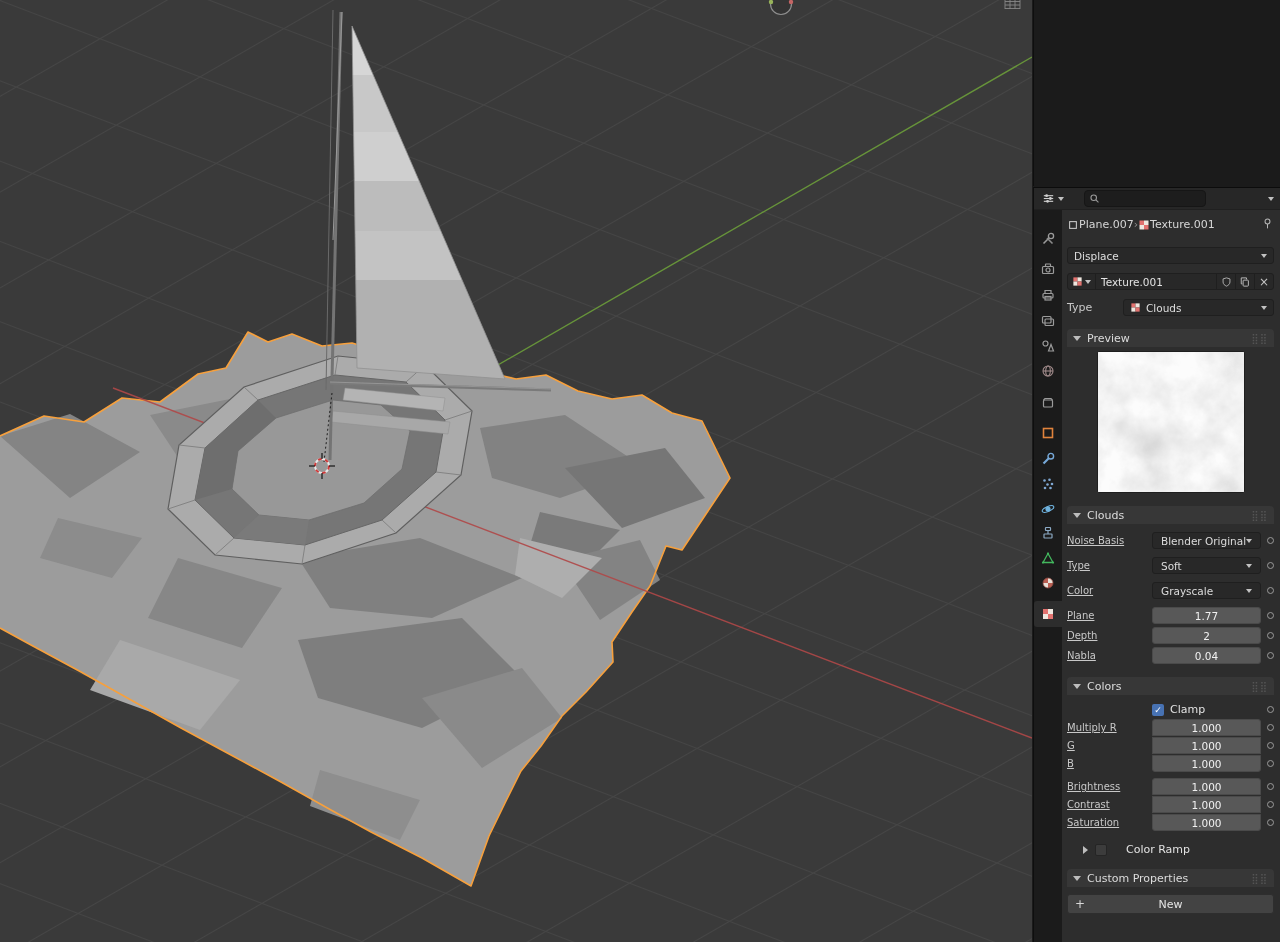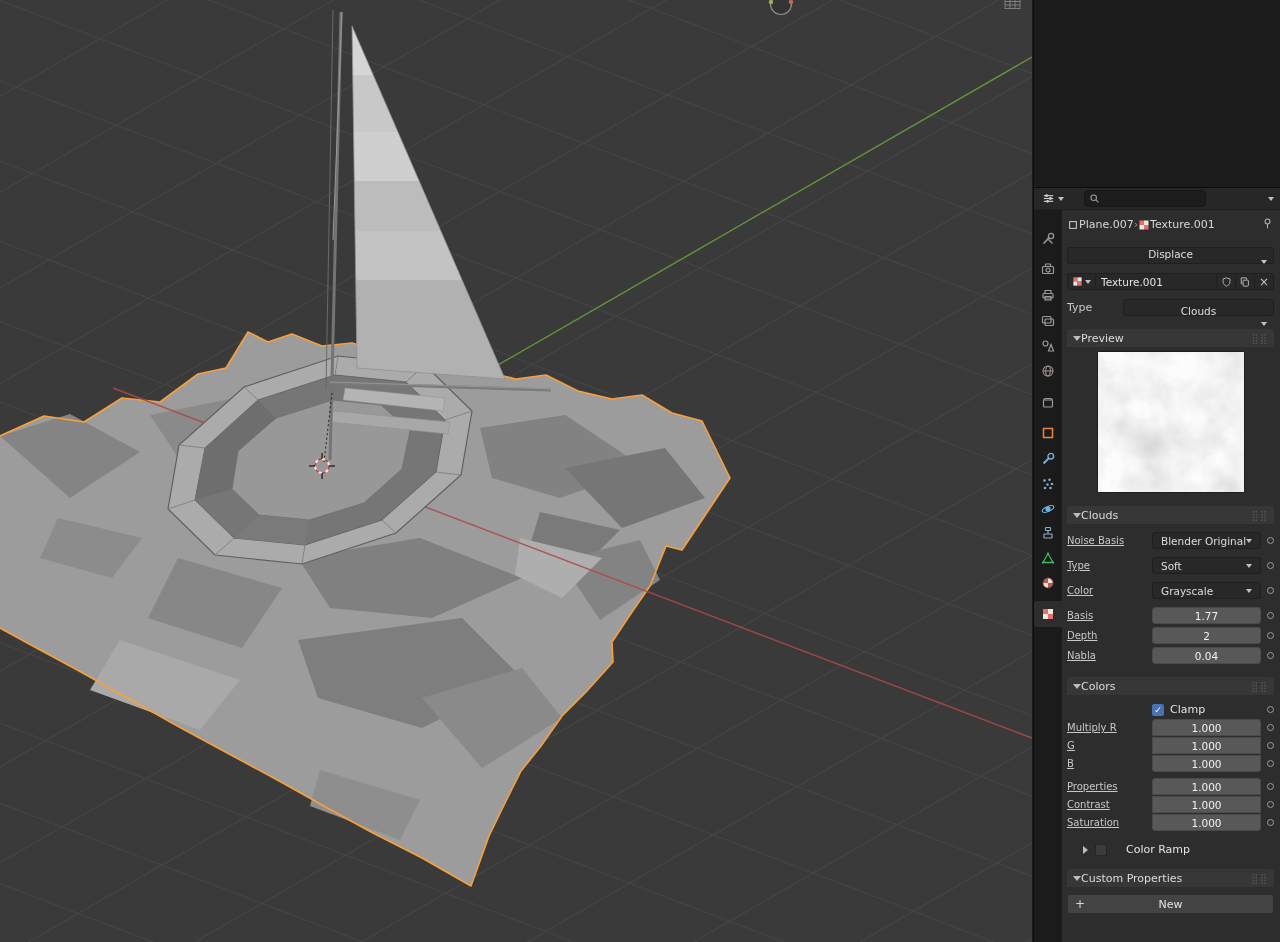--- a/index.html
+++ b/index.html
@@ -26,36 +26,36 @@
   .ptab{position:absolute;left:0;width:28px;height:26px;display:flex;align-items:center;justify-content:center;}
   .ptab.sel{background:#2d2d2d;border-radius:3px 0 0 3px;}
 
   
   .pbody{position:absolute;left:28px;top:22px;right:0;bottom:0;background:#2d2d2d;overflow:hidden;padding:0 7px 0 5px;box-sizing:border-box;}
 
   .crumb{margin-top:4px;height:21px;display:flex;align-items:center;gap:0;color:#d6d6d6;font-size:11px;}
   .crumb .sep{color:#8f8f8f;font-size:11px;}
   .crumb .pin{margin-left:auto;}
 
-  .wfield{height:17px;background:#282828;border:1px solid #1f1f1f;border-radius:3px;display:flex;align-items:center;padding:0 6px;color:#dedede;font-size:10.5px;box-sizing:border-box;flex-direction:column;}
+  .wfield{height:17px;background:#282828;border:1px solid #1f1f1f;border-radius:3px;display:flex;align-items:center;padding:0 6px;color:#dedede;font-size:10.5px;box-sizing:border-box;}
   .wfield .chev{margin-left:auto;}
 
   #mod-dd{margin-top:12px;}
   .texrow{margin-top:9px;display:flex;align-items:center;}
   .texgroup{flex:1;height:17px;background:#282828;border:1px solid #1f1f1f;border-radius:3px;display:flex;align-items:center;box-sizing:border-box;}
   .texcombo{display:flex;align-items:center;gap:2px;padding:0 4px;border-right:1px solid #1f1f1f;height:100%;}
   .texname{flex:1;color:#e2e2e2;font-size:10.5px;padding:0 5px;}
   .ticonbtn{width:18px;height:100%;display:flex;align-items:center;justify-content:center;border-left:1px solid #1f1f1f;}
   .xbtn{color:#c4c4c4;font-size:12px;}
 
   .typerow{margin-top:9px;display:flex;align-items:center;}
   .typerow .tlabel{width:56px;color:#c8c8c8;font-size:11px;}
   .typerow .wfield{flex:1;gap:5px;}
 
-  .psection{margin-top:13px;height:18px;background:#373737;border-radius:4px 4px 0 0;display:flex;align-items:center;padding:0 6px;}
+  .psection{margin-top:13px;height:18px;background:#373737;border-radius:4px 4px 0 0;display:flex;align-items:center;padding:0 6px;gap:6px;}
   .psection .ptitle{color:#dcdcdc;font-size:11px;}
   .dragdots{margin-left:auto;color:#555;font-size:10px;letter-spacing:1px;}
 
   .tri{width:0;height:0;display:inline-block;}
   .tri.down{border-left:4px solid transparent;border-right:4px solid transparent;border-top:5px solid #bdbdbd;}
   .tri.right{border-top:4px solid transparent;border-bottom:4px solid transparent;border-left:5px solid #bdbdbd;}
   .chev{width:0;height:0;border-left:3.5px solid transparent;border-right:3.5px solid transparent;border-top:4px solid #c2c2c2;display:inline-block;}
 
   .preview-wrap{margin:4px auto 0 auto;width:146px;height:140px;border:1px solid #1f1f1f;border-radius:2px;overflow:hidden;background:#cfcfcf;}
 
@@ -470,21 +470,21 @@
             <div class="dd">
               <span class="fval">Grayscale</span>
               <span class="chev"></span>
             </div>
           </div>
         <div class="dotcol">
             <span class="animdot"></span>
           </div>
       </div>
       <div class="prow gap6">
-        <div class="plabel">Basis</div>
+        <div class="plabel">Plane</div>
         <div class="fieldcol">
             <div class="numf">1.77</div>
           </div>
         <div class="dotcol">
             <span class="animdot"></span>
           </div>
       </div>
       <div class="prow">
         <div class="plabel">Depth</div>
         <div class="fieldcol">
@@ -546,21 +546,21 @@
               <div class="numf">1.000</div>
             </div>
           <div class="dotcol">
               <span class="animdot"></span>
             </div>
         </div>
       </div>
 
       <div class="stack" style="margin-top:6px">
         <div class="prow">
-          <div class="plabel">Properties</div>
+          <div class="plabel">Brightness</div>
           <div class="fieldcol">
               <div class="numf">1.000</div>
             </div>
           <div class="dotcol">
               <span class="animdot"></span>
             </div>
         </div>
         <div class="prow">
           <div class="plabel">Contrast</div>
           <div class="fieldcol">

